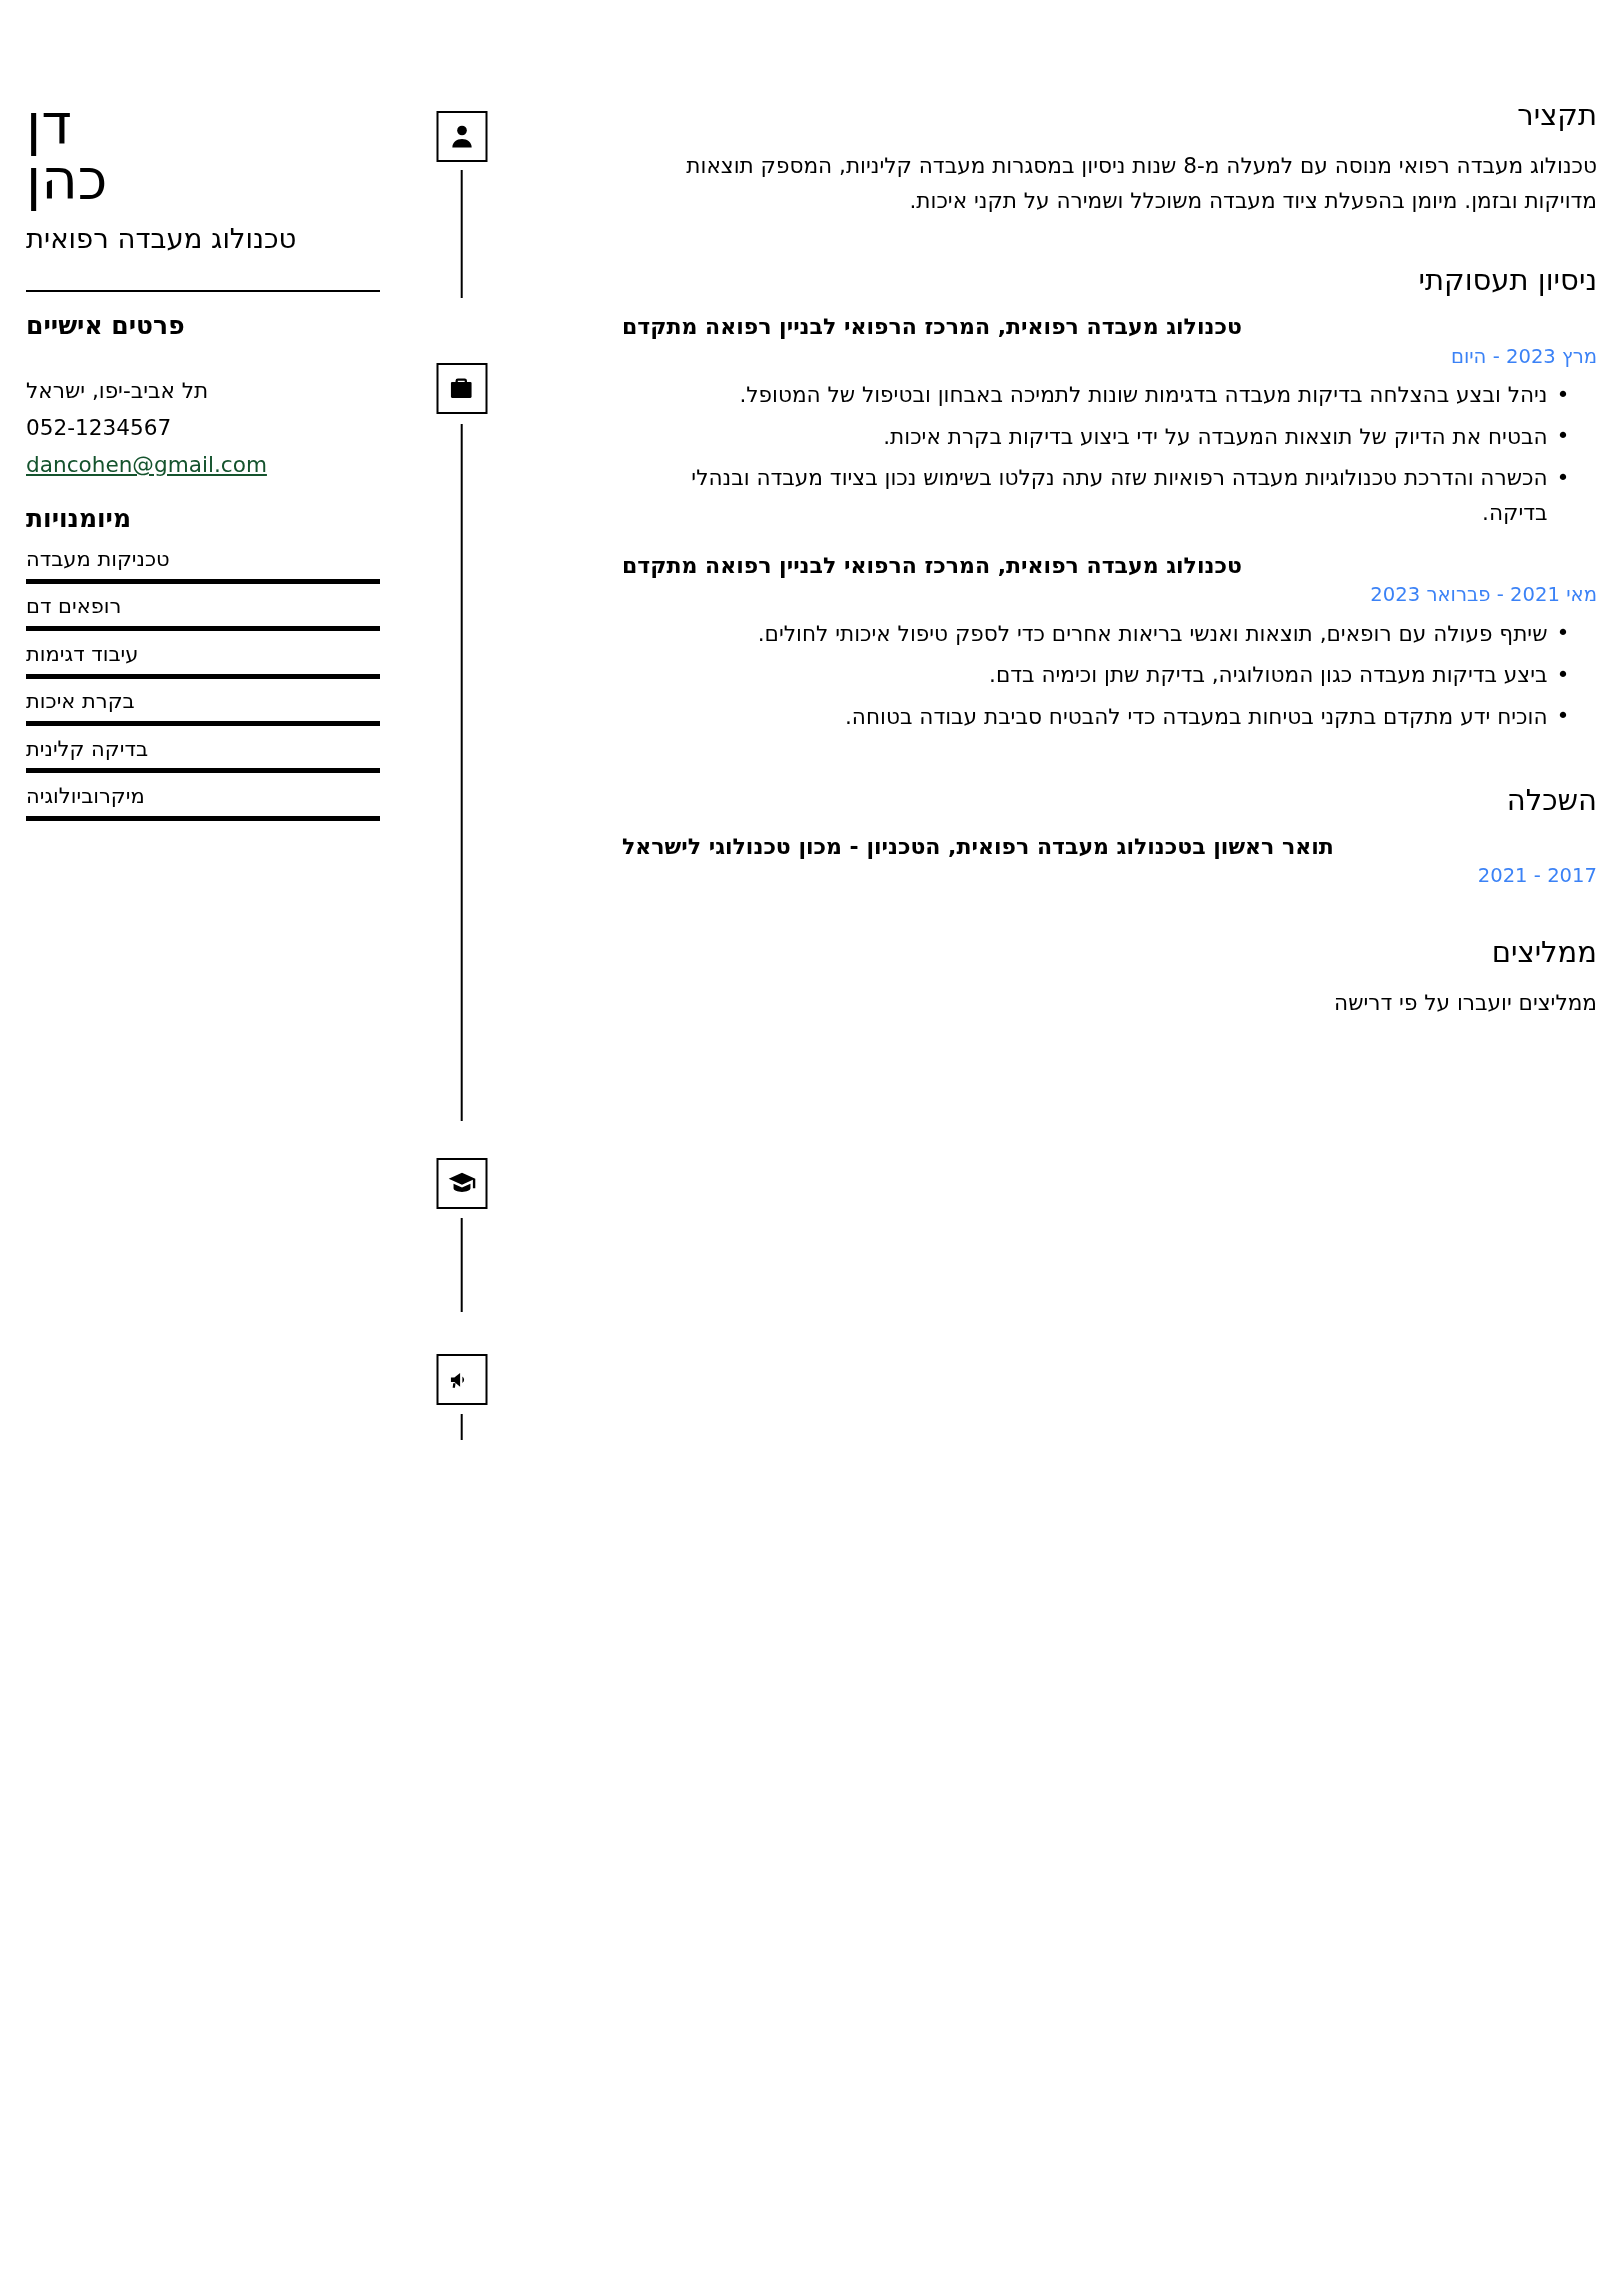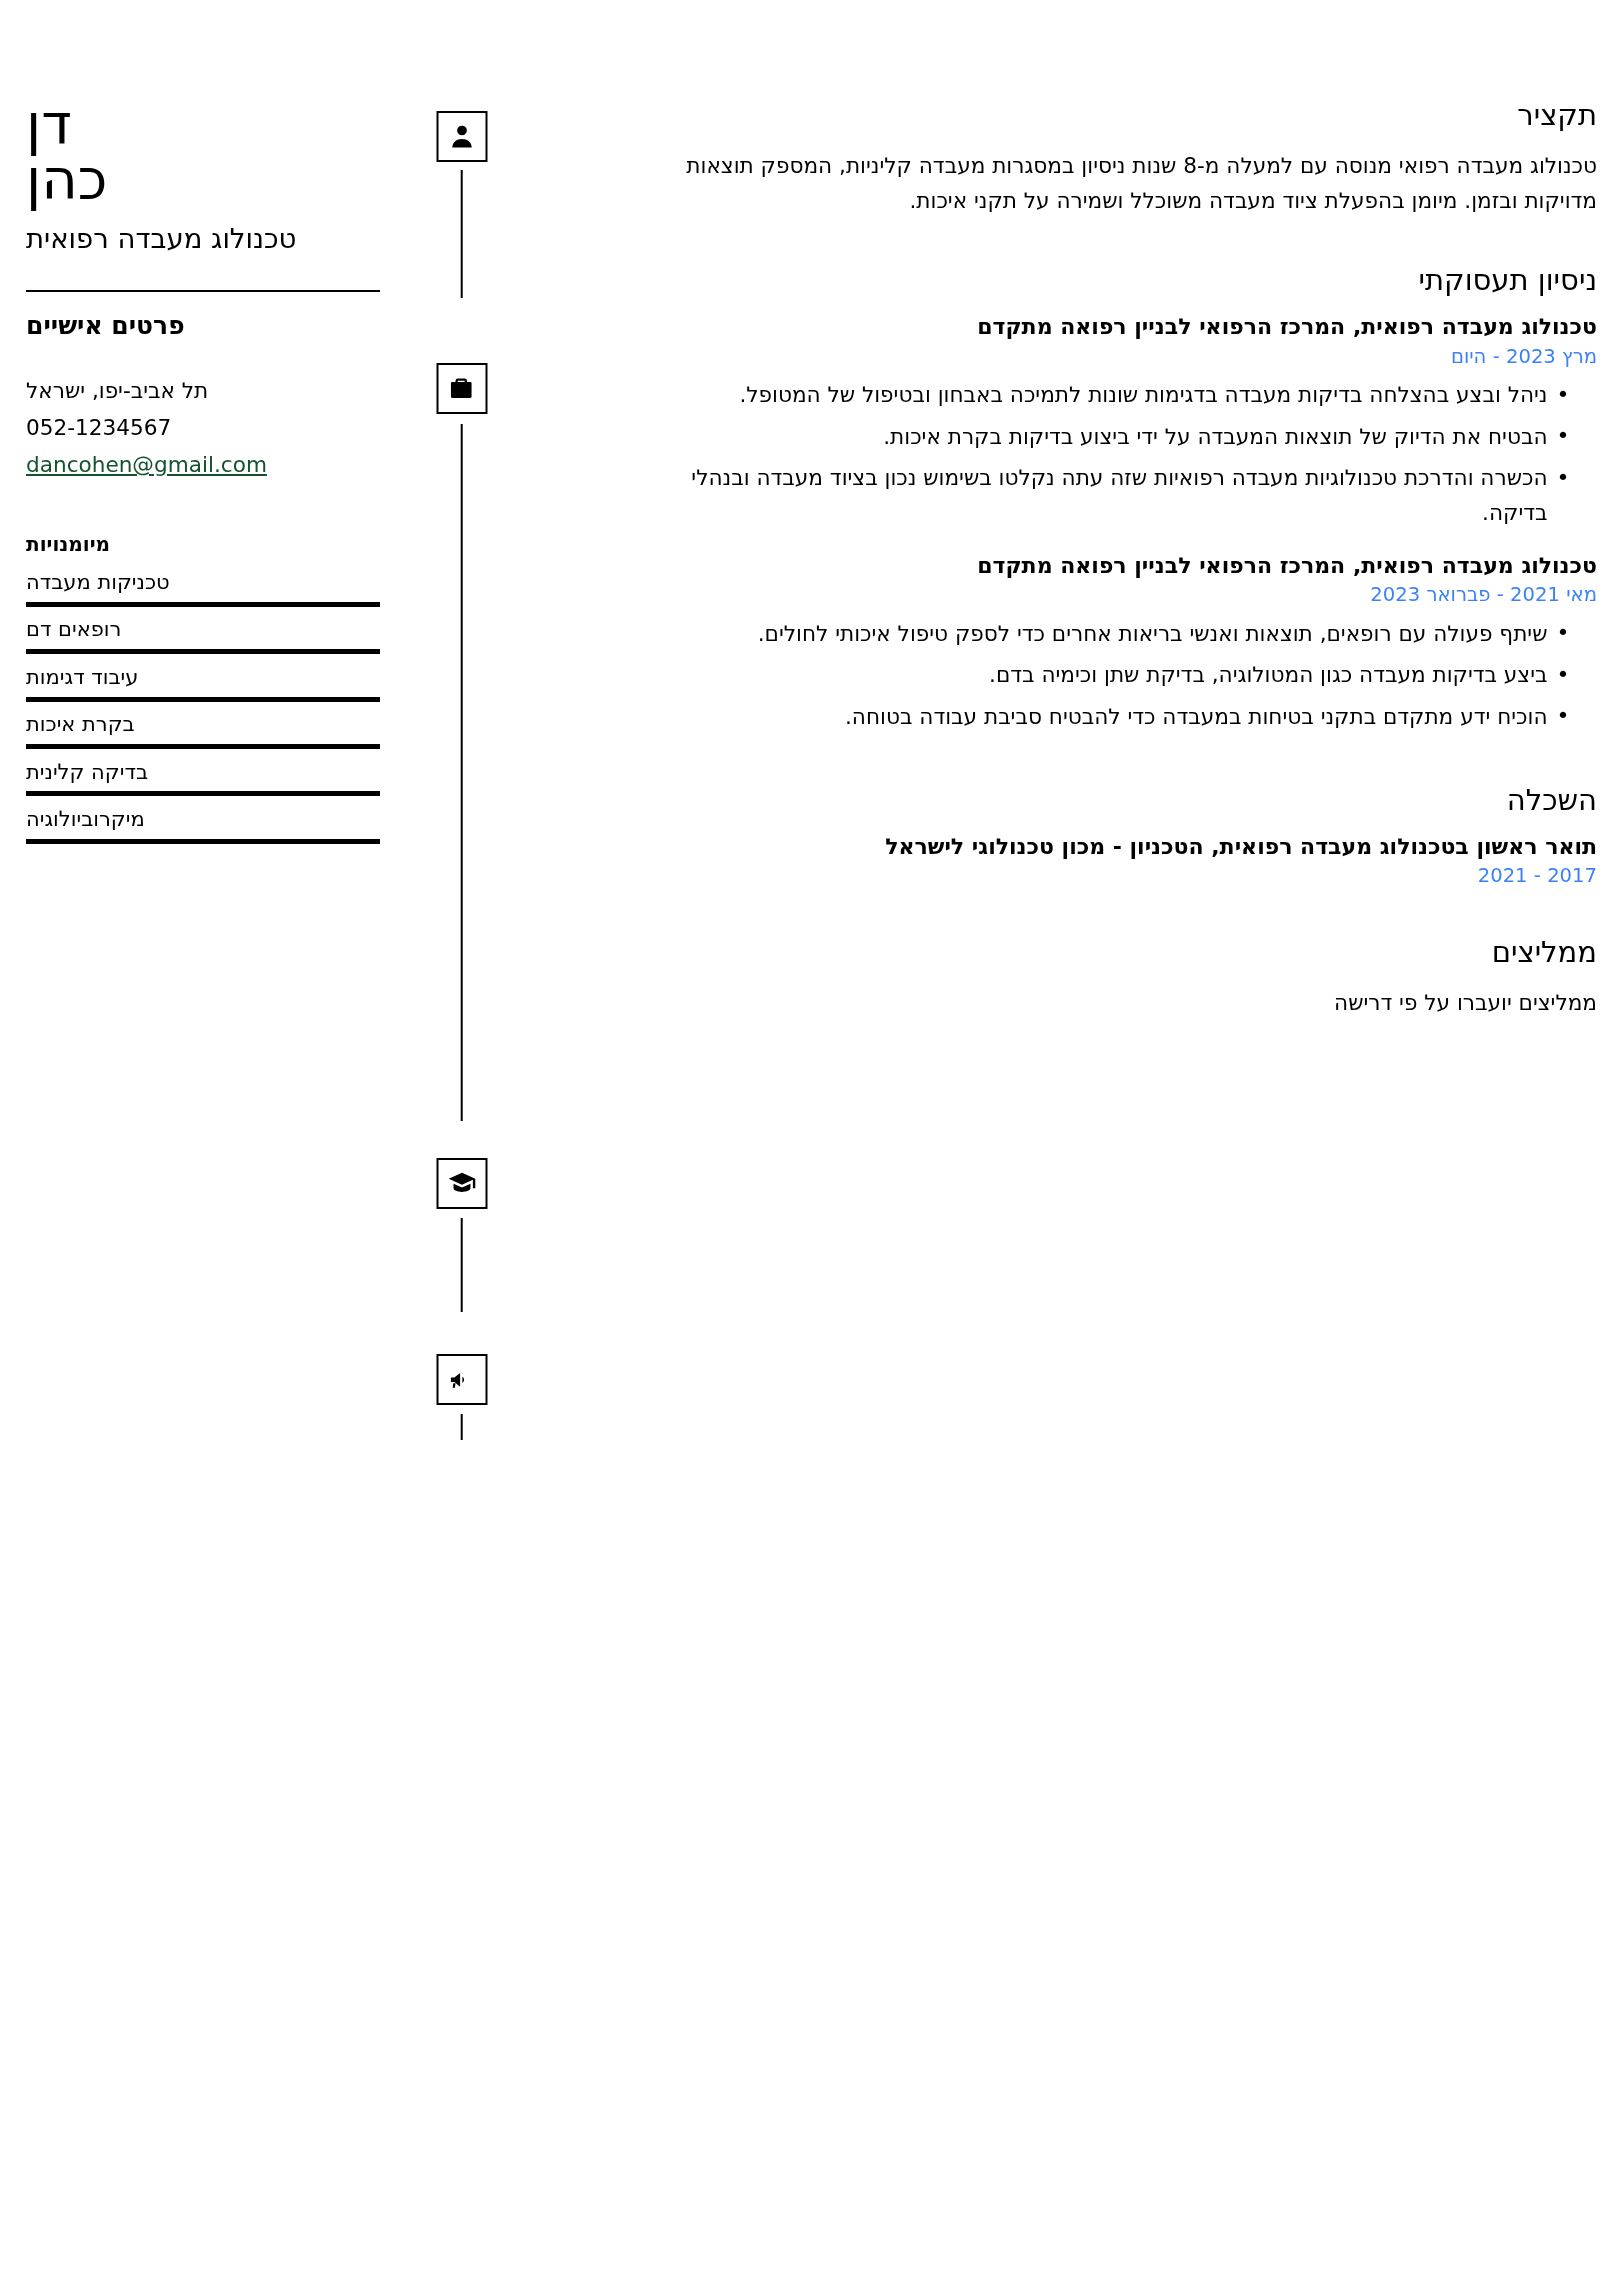--- a/index.html
+++ b/index.html
@@ -65,24 +65,24 @@
   .side-contact {
     text-align: left;
     font-size: 21.6px;
     line-height: 1.72;
   }
   .side-contact a {
     color: #14532d;
     text-decoration: underline;
   }
   .skills-heading {
-    font-size: 20px;
+    font-size: 25px;
     font-weight: 700;
     text-align: left;
-    margin-top: 48px;
+    margin-top: 20px;
     margin-bottom: 14.4px;
   }
   .skill {
     font-size: 21px;
     text-align: left;
     padding-bottom: 7.9px;
     border-bottom: 5.9px solid #000;
     margin-bottom: 10.5px;
   }
 
@@ -140,21 +140,21 @@
     font-size: 21.6px;
     line-height: 1.62;
     text-align: right;
   }
   .entry {
     margin-bottom: 6.5px;
   }
   .entry-title {
     font-size: 22px;
     font-weight: 700;
-    text-align: right;
+    text-align: left;
     margin-bottom: 5.2px;
   }
   .entry-date {
     font-size: 19.6px;
     color: #3b82f6;
     text-align: right;
     margin-bottom: 10.5px;
   }
   ul.bullets {
     margin: 0 27.5px 22px 0;

